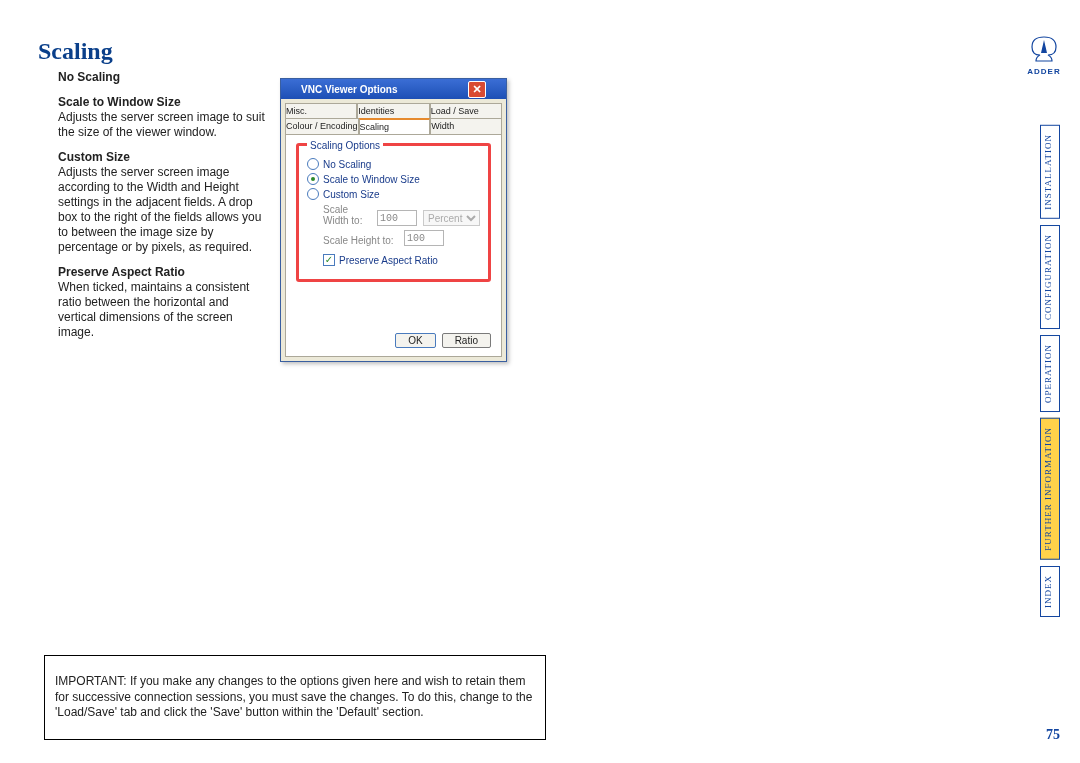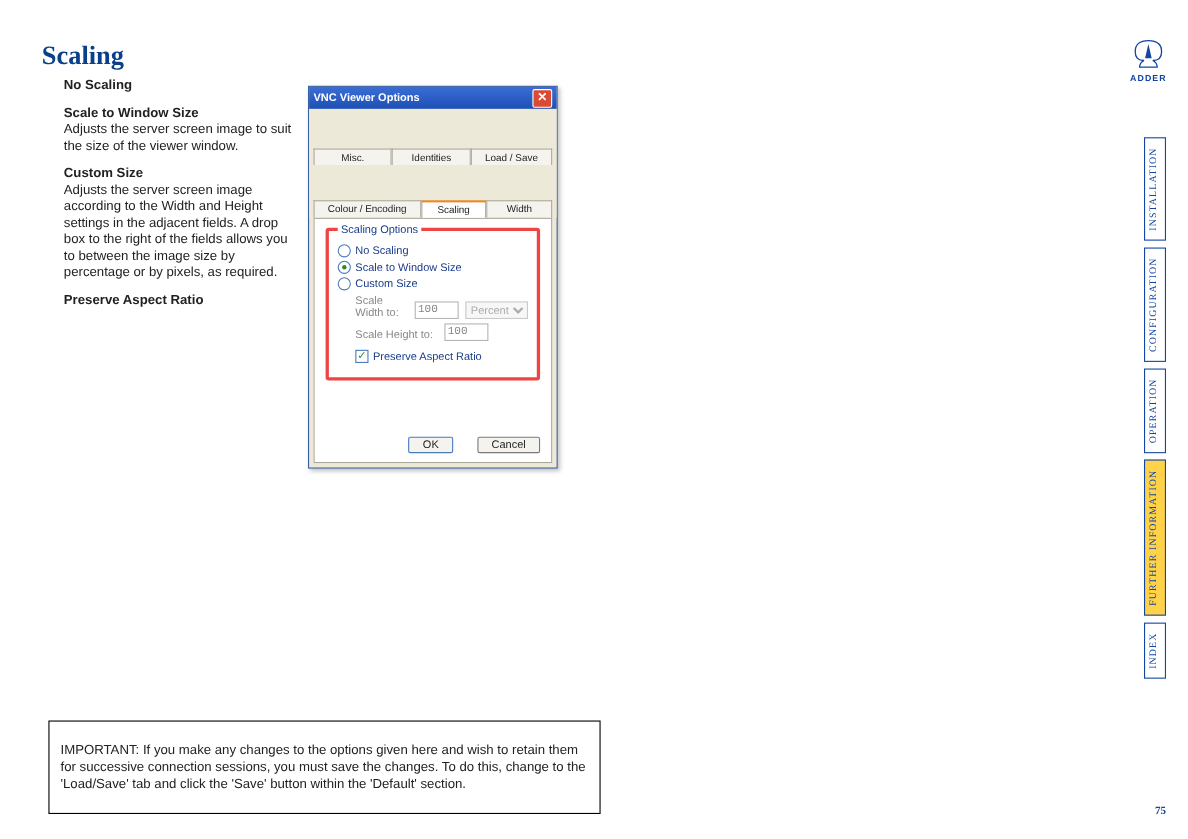--- a/index.html
+++ b/index.html
@@ -53,21 +53,21 @@
     font-family: Tahoma, Arial, sans-serif;
     font-size: 10px;
     box-shadow: 2px 2px 4px rgba(0,0,0,0.25);
   }
   .titlebar {
     height: 20px;
     background: linear-gradient(to bottom, #3b6ed5, #1d4fb5);
     color: #fff;
     display: flex;
     align-items: center;
-    padding: 0 4px;
+    padding: 0 20px;
     justify-content: space-between;
   }
   .titlebar-text {
     font-weight: bold;
     font-size: 10px;
   }
   .closebtn {
     width: 16px;
     height: 15px;
     background: #d94b33;
@@ -83,28 +83,27 @@
   }
   .tabs-row {
     display: flex;
     background: #ece9d8;
     padding: 4px 4px 0 4px;
     gap: 0;
     font-size: 9px;
   }
   .tab {
     flex: 1;
-    text-align: center;
+    text-align: left;
     border: 1px solid #aca899;
     border-bottom: none;
     background: #f4f3ee;
-    padding: 2px 12px;
+    padding: 2px 0;
     white-space: nowrap;
     cursor: default;
-    margin-top: 32px;
   }
   .tab.active {
     background: #fff;
     border-top: 2px solid #e68a2e;
     position: relative;
     z-index: 2;
   }
   .tabpanel {
     margin: 0 4px 4px 4px;
     border: 1px solid #aca899;
@@ -193,21 +192,21 @@
     justify-content: center;
     color: #2c8a2c;
     font-size: 10px;
     line-height: 1;
   }
   .btnrow {
     position: absolute;
     bottom: 8px;
     right: 10px;
     display: flex;
-    gap: 22px;
+    gap: 6px;
   }
   .winbtn {
     border: 1px solid #7a7a7a;
     background: #f4f3ee;
     border-radius: 2px;
     font-size: 10px;
     padding: 1px 12px;
     cursor: default;
   }
   .winbtn:first-child {
@@ -263,21 +262,21 @@
     letter-spacing: 1px;
   }
   .logo svg { display: block; margin: 0 auto 2px; }
 
   .pagenum {
     position: absolute;
     right: 20px;
     bottom: 20px;
     font-family: Georgia, "Times New Roman", serif;
     color: #1346a0;
-    font-size: 10px;
+    font-size: 14px;
     font-weight: bold;
   }
 </style>
 </head>
 <body>
 
 <div class="page">
 
   <div class="logo">
     <svg width="36" height="30" viewBox="0 0 36 30">
@@ -290,21 +289,21 @@
   <div class="heading">Scaling</div>
 
   <div class="text-col">
     <p><span class="sub">No Scaling</span><br>
        </p>
     <p><span class="sub">Scale to Window Size</span><br>
        <span>Adjusts the server screen image to suit the size of the viewer window.</span></p>
     <p><span class="sub">Custom Size</span><br>
        <span>Adjusts the server screen image according to the Width and Height settings in the adjacent fields. A drop box to the right of the fields allows you to between the image size by percentage or by pixels, as required.</span></p>
     <p><span class="sub">Preserve Aspect Ratio</span><br>
-       </p>
+       <span>When ticked, maintains a consistent ratio between the horizontal and vertical dimensions of the screen image.</span></p>
   </div>
 
   <div class="dialog">
     <div class="titlebar">
       <span class="titlebar-text">VNC Viewer Options</span>
       <span class="closebtn">✕</span>
     </div>
     <div class="tabs-row">
       <div class="tab">Misc.</div>
       <div class="tab">Identities</div>
@@ -347,21 +346,21 @@
           </div>
 
           <div class="check-row" style="margin-top:8px; margin-left:16px;">
             <span class="check">✓</span>
             <span>Preserve Aspect Ratio</span>
           </div>
         </div>
       </div>
       <div class="btnrow">
         <div class="winbtn">OK</div>
-        <div class="winbtn">Cancel</div>
+        <div class="winbtn">Ratio</div>
       </div>
     </div>
   </div>
 
   <div class="important">IMPORTANT: If you make any changes to the options given here and wish to retain them for successive connection sessions, you must save the changes. To do this, change to the 'Load/Save' tab and click the 'Save' button within the 'Default' section.</div>
 
   <div class="sidenav">
     <div class="item">INSTALLATION</div>
     <div class="item">CONFIGURATION</div>
     <div class="item">OPERATION</div>

